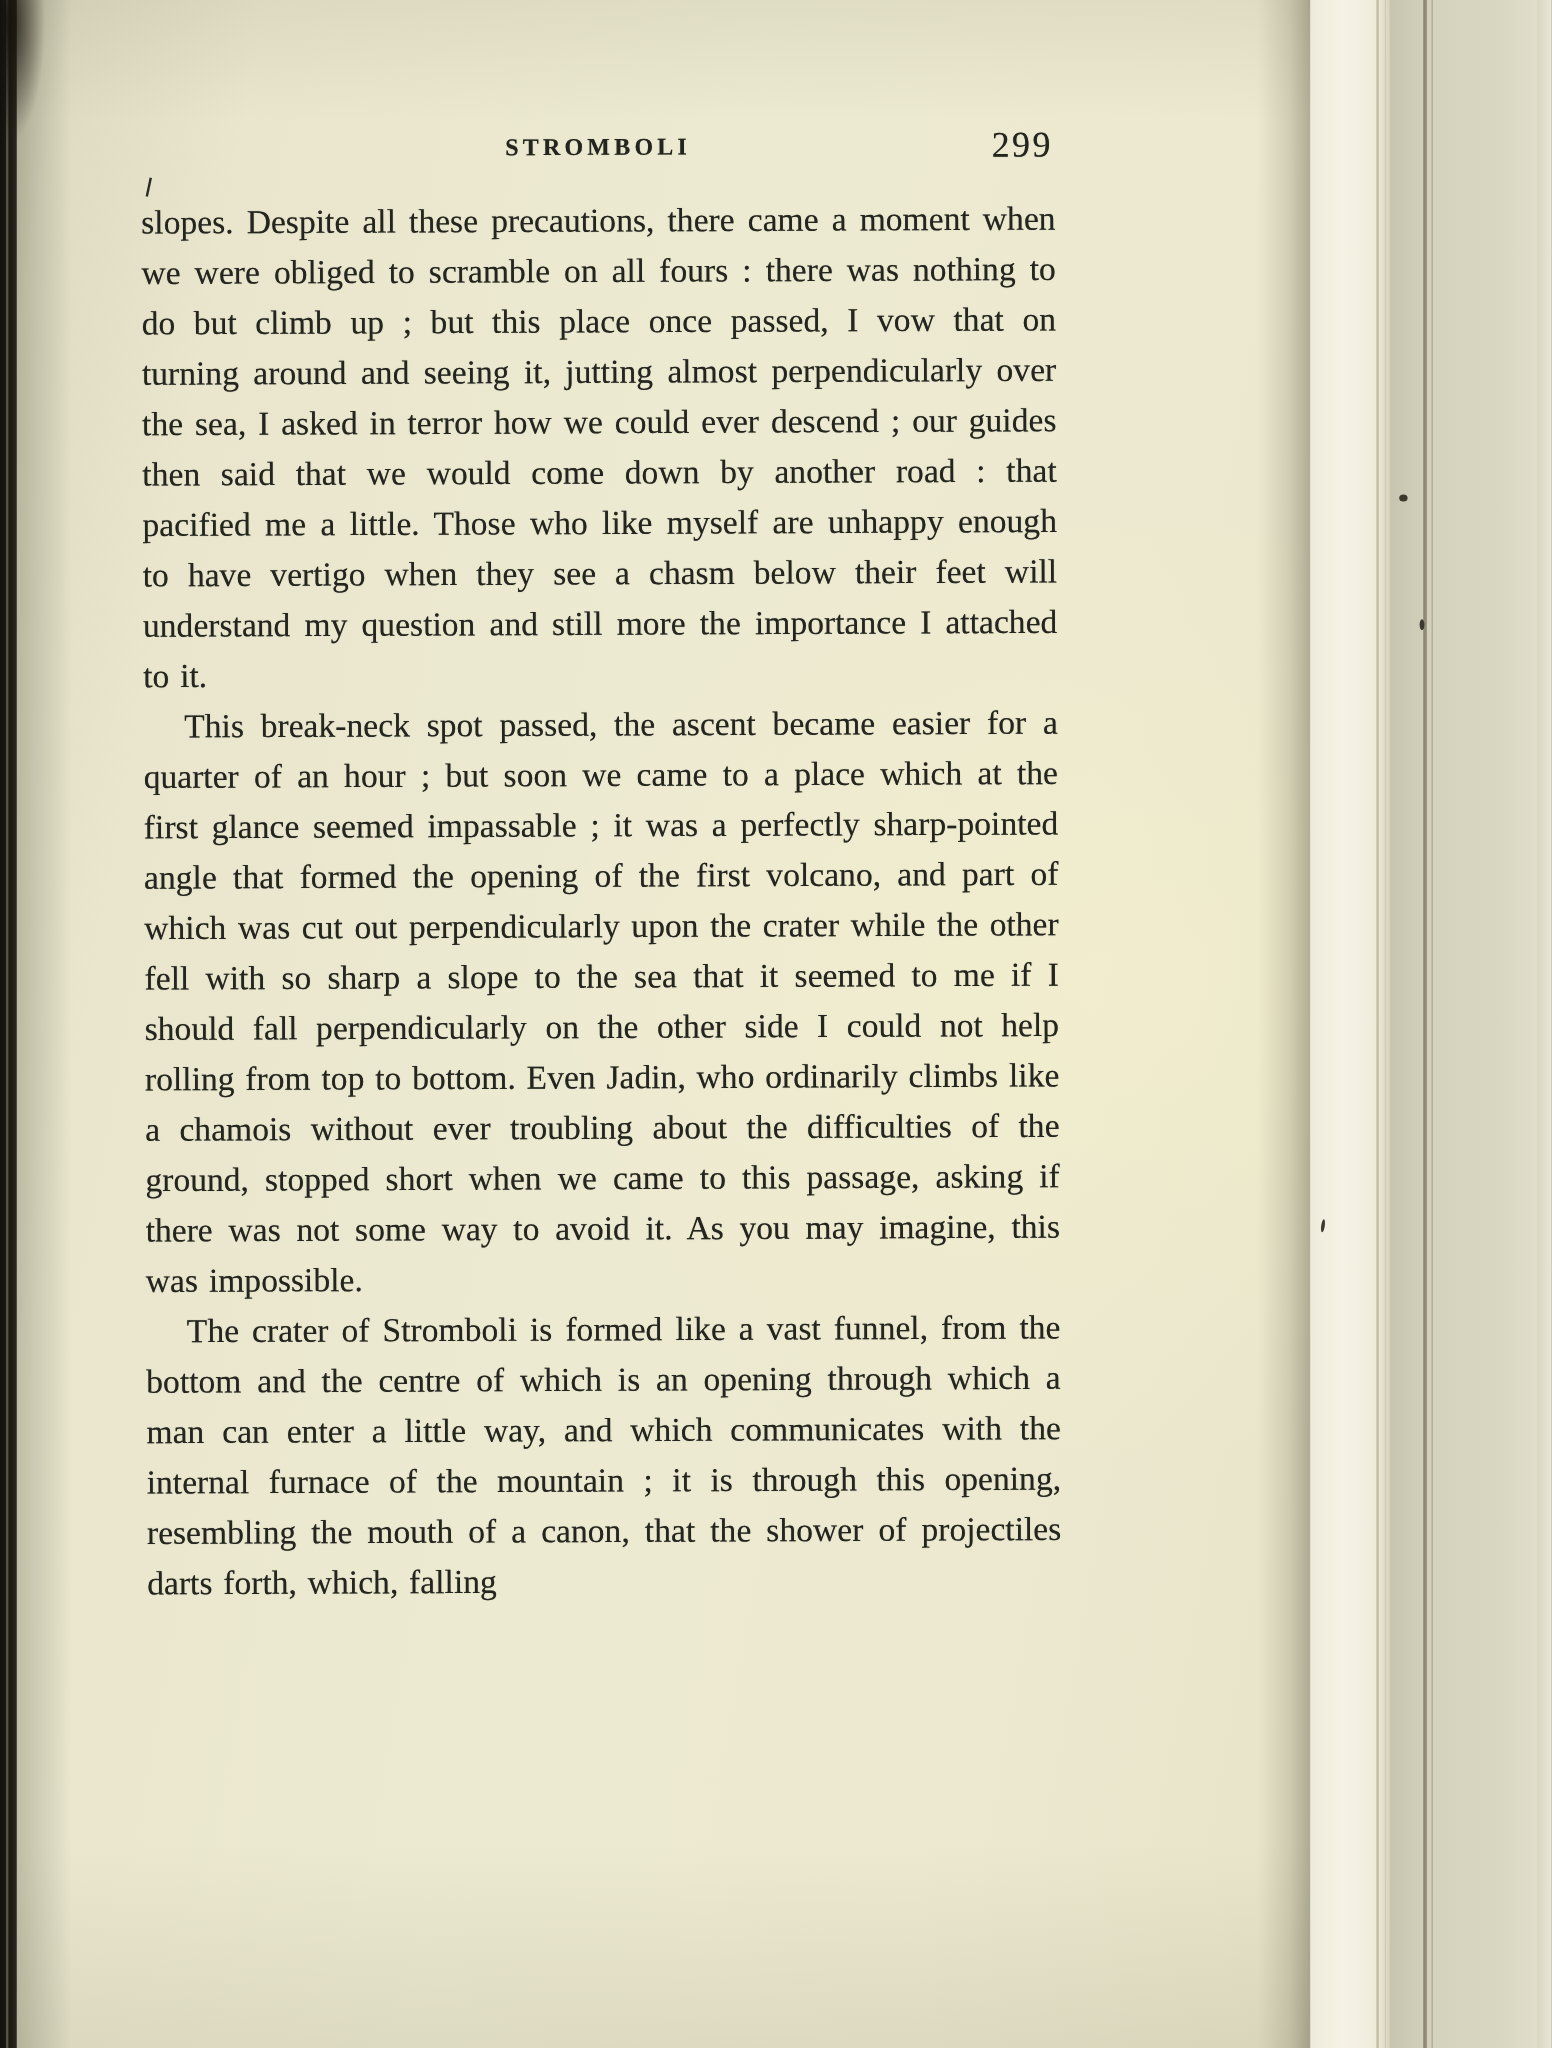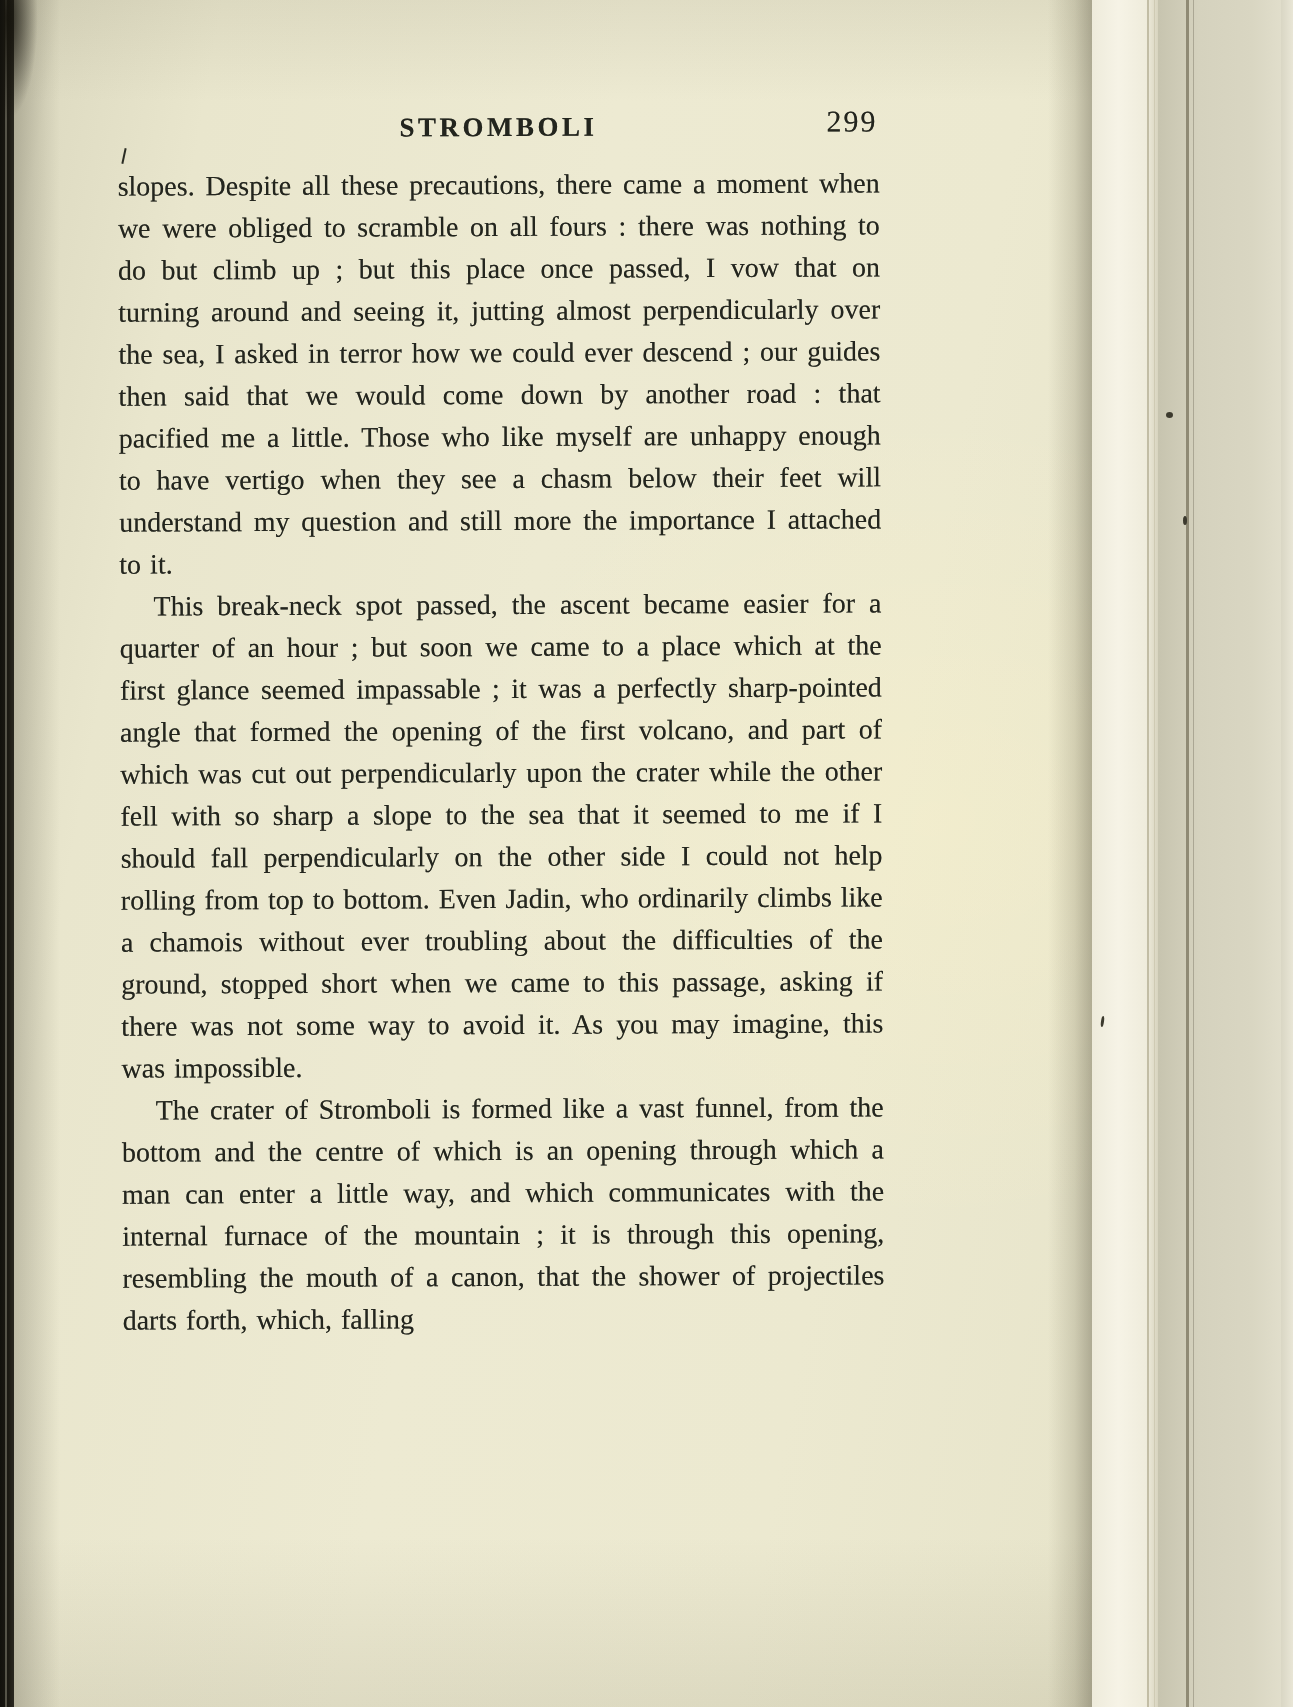--- a/index.html
+++ b/index.html
@@ -24,21 +24,21 @@
   
   .content {
     position: absolute; left: 120px; top: 106px; width: 762px; z-index: 2;
     color: #23251e;
     transform: rotate(-0.25deg);
     text-shadow: 0 0 0.6px rgba(35,37,30,0.55);
   }
   .running-head { position: relative; height: 46px; margin-bottom: 12px; }
   .head-title {
     position: absolute; left: 50%; top: 6px; transform: translateX(-50%);
-    font-weight: 700; font-size: 27px; letter-spacing: 3.5px;
+    font-weight: 700; font-size: 20px; letter-spacing: 3.5px;
   }
   .page-num {
     position: absolute; right: 2px; top: 0;
     font-size: 30px; letter-spacing: 2px; margin-left: 28px;
   }
   .body-text { font-size: 28px; line-height: 42px; text-align: justify; word-spacing: 2px; }
   .para { margin: 0; }
   .para.indent { text-indent: 34px; }
 
   

